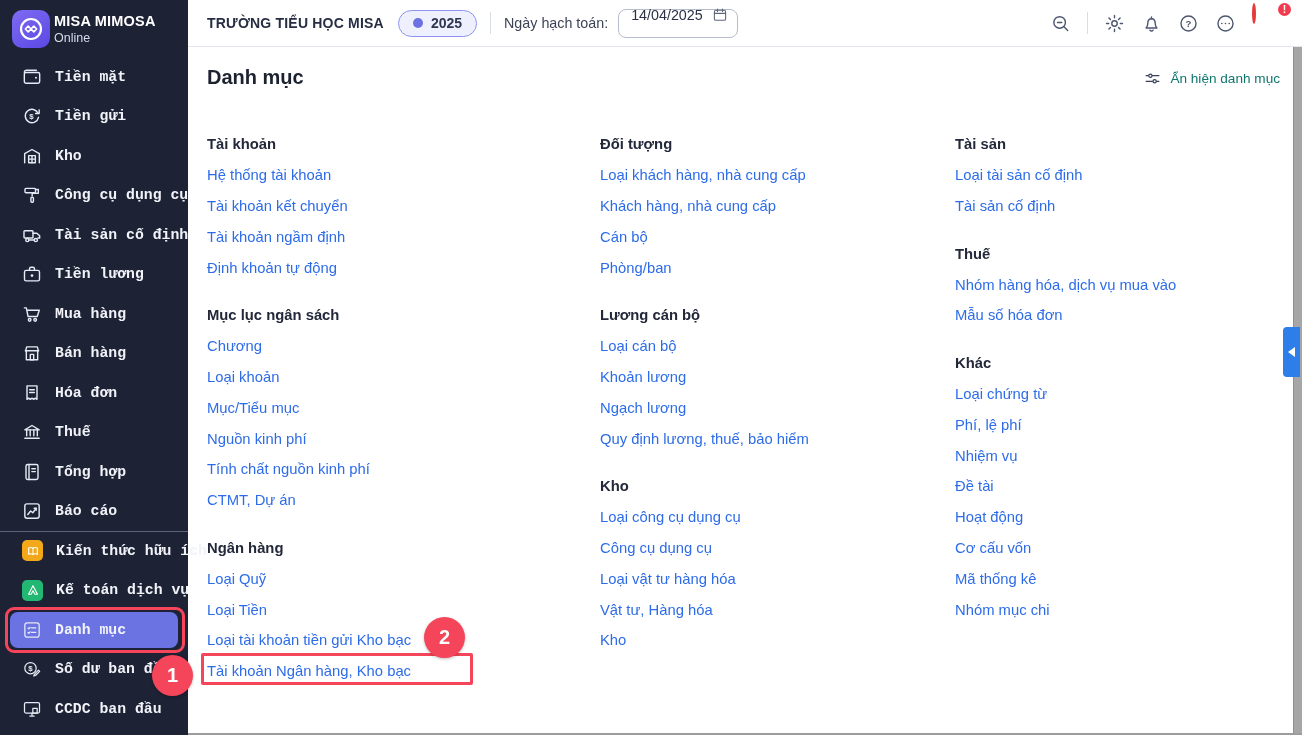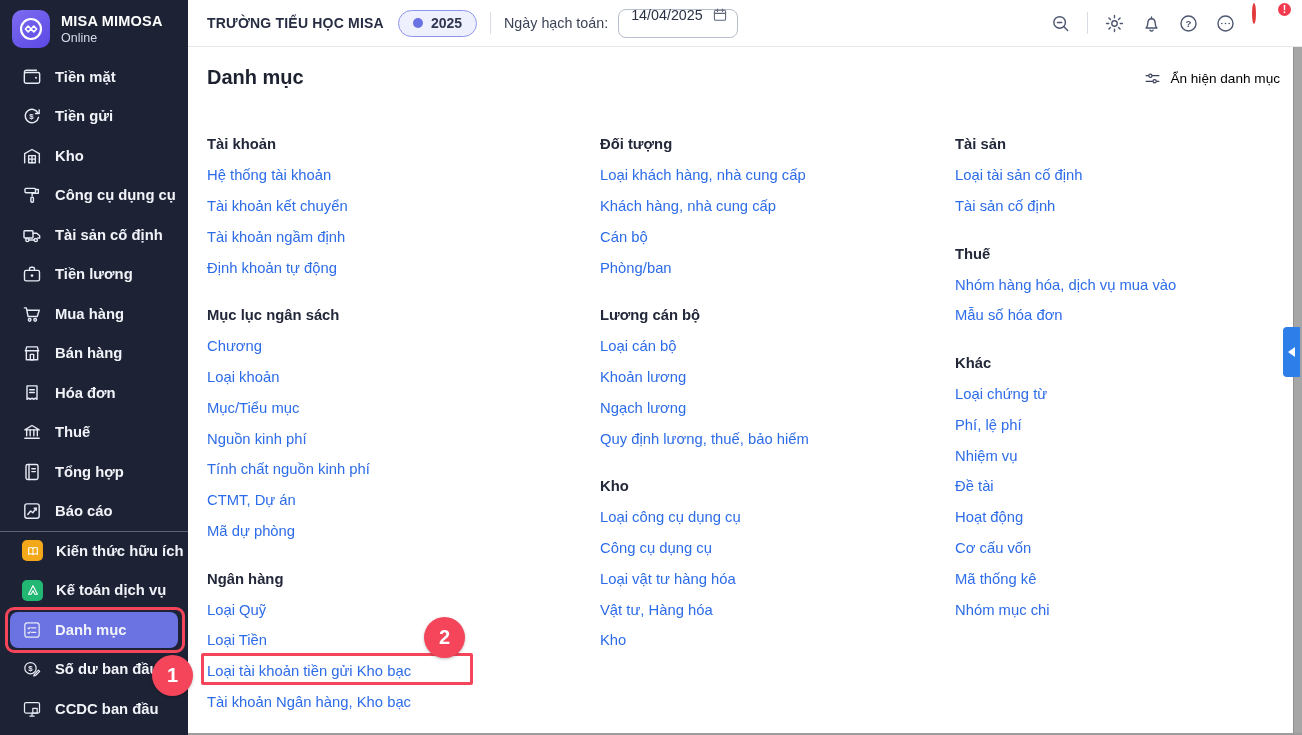--- a/index.html
+++ b/index.html
@@ -1,32 +1,32 @@
 <!DOCTYPE html>
 <html><head>
 <meta charset="utf-8">
 <style>
   * { margin:0; padding:0; box-sizing:border-box; }
   html,body { width:1302px; height:735px; overflow:hidden; font-family:"Liberation Sans", sans-serif; background:#fff; }
   .page { position:relative; width:1302px; height:735px; }
 
   
   .sidebar { position:absolute; left:0; top:0; width:188px; height:735px; background:#1d2234; color:#f1f3f9; z-index:5; }
-  .brand-row { display:flex; align-items:center; gap:11px; padding:9px 0 9px 12px; height:57px; }
+  .brand-row { display:flex; align-items:center; gap:4px; padding:9px 0 9px 12px; height:57px; }
   .logo-box { width:38px; height:38px; border-radius:10px; background:linear-gradient(145deg,#7e6cf2,#5a48e4); display:flex; align-items:center; justify-content:center; flex:0 0 auto; }
   .logo-box svg { width:26px; height:26px; }
   .brand-name { font-size:14.5px; font-weight:700; letter-spacing:.2px; color:#ffffff; line-height:1.25; }
   .brand-sub { font-size:12.5px; color:#d6dae8; font-weight:400; }
   .side-menu { position:absolute; left:0; top:57px; width:188px; }
   .side-item { display:flex; align-items:center; gap:13px; height:39.5px; padding-left:22px; cursor:pointer; }
   .side-icon { width:20px; height:20px; flex:0 0 auto; color:#e8ebf5; display:flex; align-items:center; justify-content:center; }
   .side-icon svg { width:20px; height:20px; }
   .side-icon.boxed { width:21px; height:21px; border-radius:5px; color:#fff; }
   .side-icon.boxed svg { width:14px; height:14px; }
-  .side-label { font-size:14.8px; font-weight:600; color:#f1f3f9; white-space:nowrap; }
+  .side-label { font-size:14.8px; font-weight:600; color:#f1f3f9; white-space:nowrap;font-family:Liberation Mono, monospace; }
   .side-divider { height:1px; background:#5d6478; margin:0 0; width:188px; position:absolute; top:474px; }
   .side-item.active { position:relative; background:#6b73e3; border-radius:8px; margin:0 10px 0 10px; padding-left:12px; height:36px; margin-top:1.75px; margin-bottom:1.75px; }
   .side-item.active::after { content:""; position:absolute; left:-5px; top:-5px; right:-7px; bottom:-5px; border:3px solid #f4455a; border-radius:9px; pointer-events:none; }
 
   
   .header { position:absolute; left:188px; top:0; width:1114px; height:47px; background:#fff; border-bottom:1px solid #e4e7ec; display:flex; align-items:center; padding:0 14px 0 19px; z-index:4; }
   .org-name { font-size:14px; font-weight:700; color:#272e44; letter-spacing:.2px; white-space:nowrap; }
   .year-badge { display:flex; align-items:center; gap:8px; height:27px; padding:0 14px; margin-left:14px; border:1.5px solid #8d93ef; border-radius:15px; background:#eef0fe; cursor:pointer;justify-content:space-between; }
   .year-dot { width:10px; height:10px; border-radius:50%; background:#6a71e3; }
   .year-text { font-size:14px; font-weight:600; color:#2f3650; }
@@ -48,21 +48,21 @@
       radial-gradient(circle at 16% 14%, #e0cdb2 0 6px, transparent 7px),
       radial-gradient(circle at 84% 14%, #e0cdb2 0 6px, transparent 7px),
       radial-gradient(circle at 50% 42%, #ffffff 0 48%, #f2e8d9 72%, #e6d5bf 100%); }
   .avatar-badge { position:absolute; top:-4px; right:-5px; width:17px; height:17px; border-radius:50%; background:#f23b4e; border:2px solid #fff; color:#fff; font-size:10.5px; font-weight:700; display:flex; align-items:center; justify-content:center; line-height:1; }
 
   
   .content { position:absolute; left:188px; top:47px; width:1114px; height:688px; background:#fff; }
   .page-title { position:absolute; left:19px; top:19px; font-size:20px; font-weight:700; color:#1c2230; }
   .toggle-cats { position:absolute; right:22px; top:23px; display:flex; align-items:center; gap:9px; cursor:pointer; }
   .toggle-cats svg { width:17px; height:17px; color:#39415a; }
-  .toggle-label { font-size:13.6px; color:#000000; }
+  .toggle-label { font-size:13.6px; color:#0f766e; }
 
   .cat-col { position:absolute; top:82px;text-align:right; }
   .col-1 { left:19px;  width:380px; }
   .col-2 { left:412px; width:345px; }
   .col-3 { left:767px; width:335px; }
   .cat-section { margin-bottom:17px; }
   .cat-title { height:30.8px; display:flex; align-items:center; font-size:14.8px; font-weight:700; color:#23293a; }
   .cat-link { display:flex; align-items:center; height:30.8px; font-size:14.8px; color:#2d6ce8; text-decoration:none; cursor:pointer; white-space:nowrap; }
 
   
@@ -347,21 +347,20 @@
           <a class="cat-link" href="#">Định khoản tự động</a>
         </div>
         <div class="cat-section">
           <div class="cat-title">Mục lục ngân sách</div>
           <a class="cat-link" href="#">Chương</a>
           <a class="cat-link" href="#">Loại khoản</a>
           <a class="cat-link" href="#">Mục/Tiểu mục</a>
           <a class="cat-link" href="#">Nguồn kinh phí</a>
           <a class="cat-link" href="#">Tính chất nguồn kinh phí</a>
           <a class="cat-link" href="#">CTMT, Dự án</a>
-          <a class="cat-link" href="#">Mã dự phòng</a>
         </div>
         <div class="cat-section">
           <div class="cat-title">Ngân hàng</div>
           <a class="cat-link" href="#">Loại Quỹ</a>
           <a class="cat-link" href="#">Loại Tiền</a>
           <a class="cat-link" href="#">Loại tài khoản tiền gửi Kho bạc</a>
           <a class="cat-link" href="#">Tài khoản Ngân hàng, Kho bạc</a>
         </div>
       </div>
     <div class="cat-col col-2">

